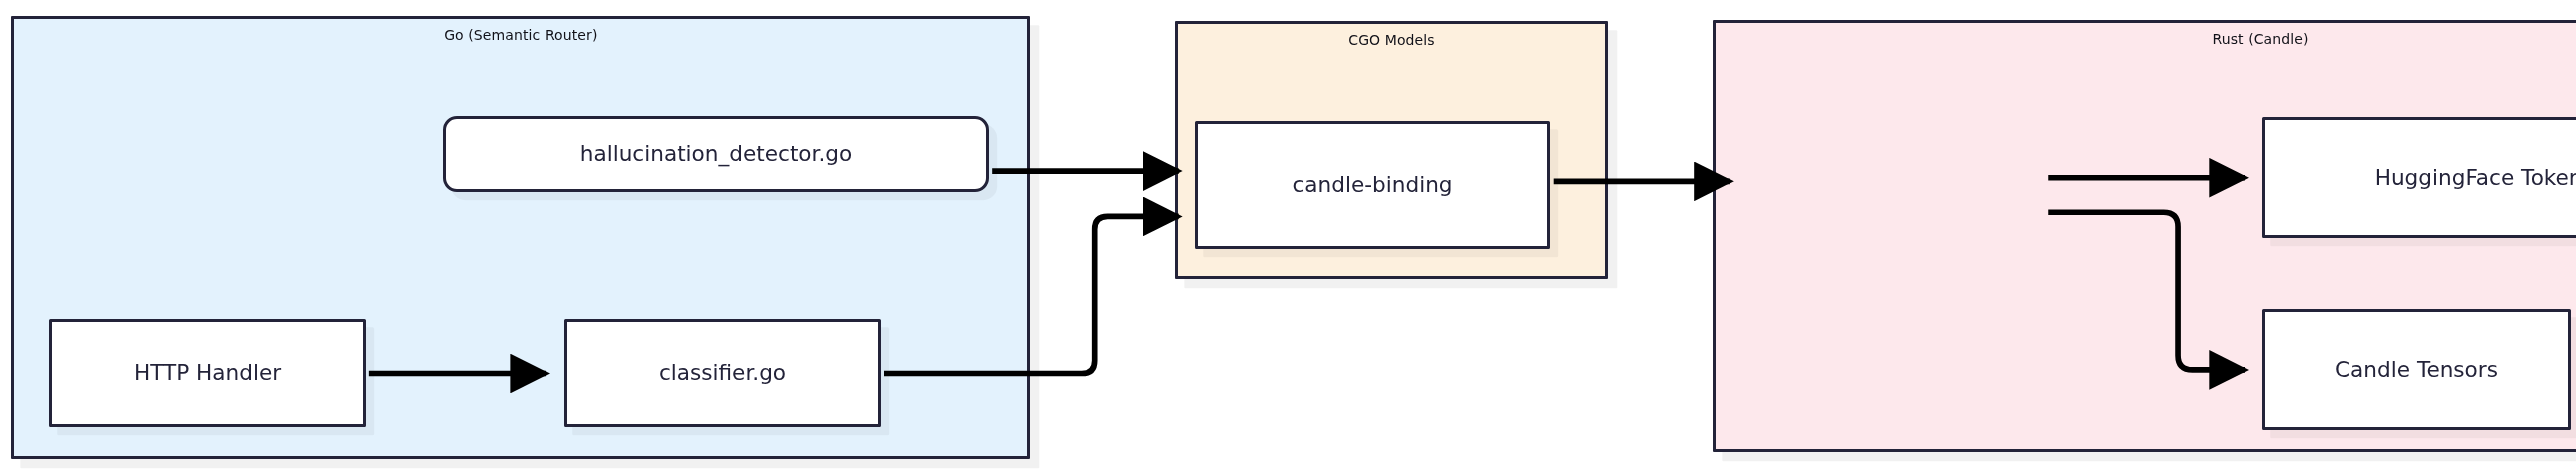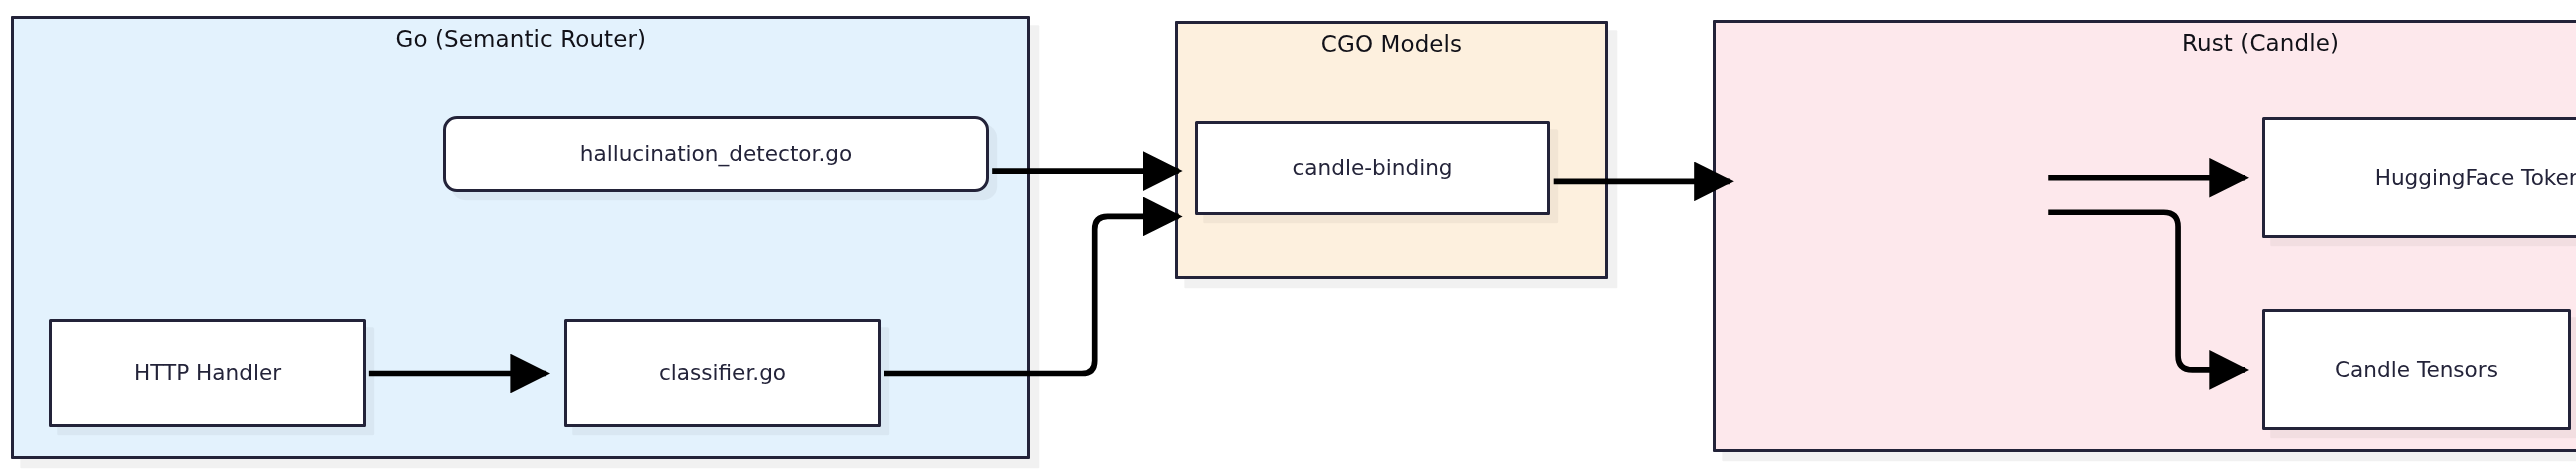--- a/index.html
+++ b/index.html
@@ -34,21 +34,21 @@
     box-shadow: 9.3px 9.3px 0 0 rgba(0,0,0,0.055);
   }
   .cluster-go   { background: #E3F2FD; }
   .cluster-cgo  { background: #FDF0DE; }
   .cluster-rust { background: #FDE8EC; }
   .cluster-title {
     position: absolute;
     left: 0;
     right: 0;
     text-align: center;
-    font-size: 23px;
+    font-size: 14px;
     line-height: 1;
     color: #111118;
     letter-spacing: 0.1px;
     white-space: nowrap;
   }
   
   .node {
     position: absolute;
     box-sizing: border-box;
     background: #ffffff;
@@ -122,21 +122,21 @@
   </div>
 
   <div class="node" style="left:49px; top:319px; width:317px; height:108px;">
     <span class="node-label">HTTP Handler</span>
   </div>
 
   <div class="node" style="left:564px; top:319px; width:317px; height:108px;">
     <span class="node-label">classifier.go</span>
   </div>
 
-  <div class="node" style="left:1195px; top:121px; width:355px; height:94px;">
+  <div class="node" style="left:1195px; top:121px; width:355px; height:128px;">
     <span class="node-label">candle-binding</span>
   </div>
 
 
   <div class="node" style="left:2262px; top:117px; width:484px; height:121px;">
     <span class="node-label">HuggingFace Tokenizers</span>
   </div>
 
   <div class="node" style="left:2262px; top:309px; width:309px; height:121px;">
     <span class="node-label">Candle Tensors</span>

